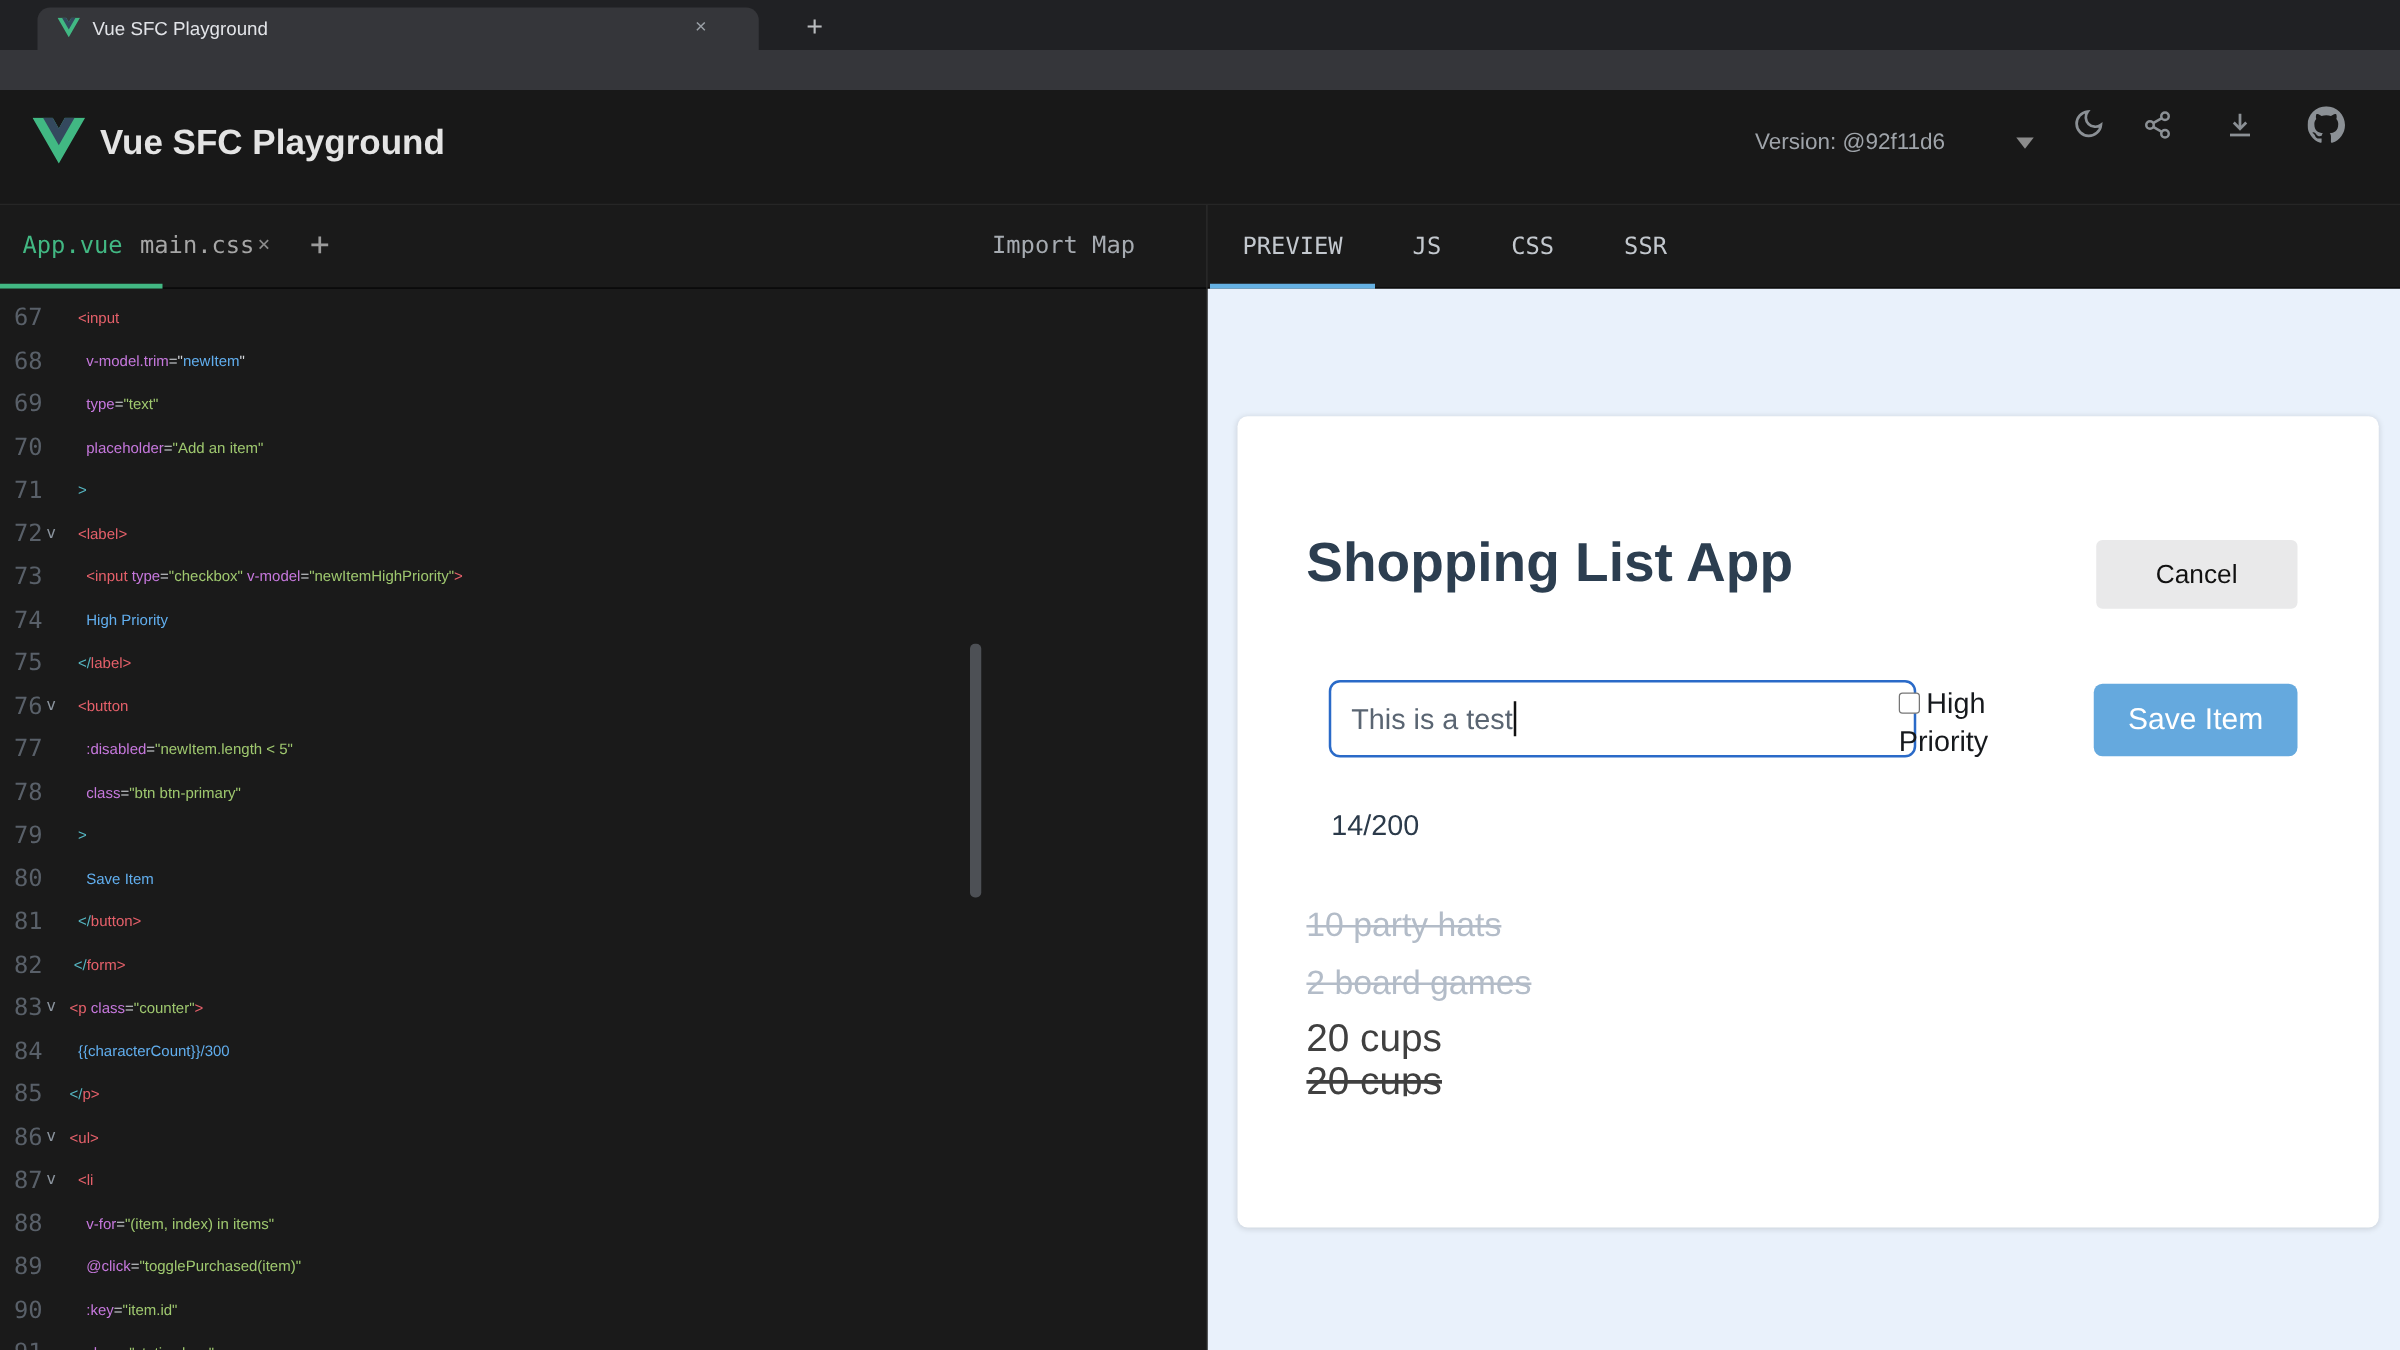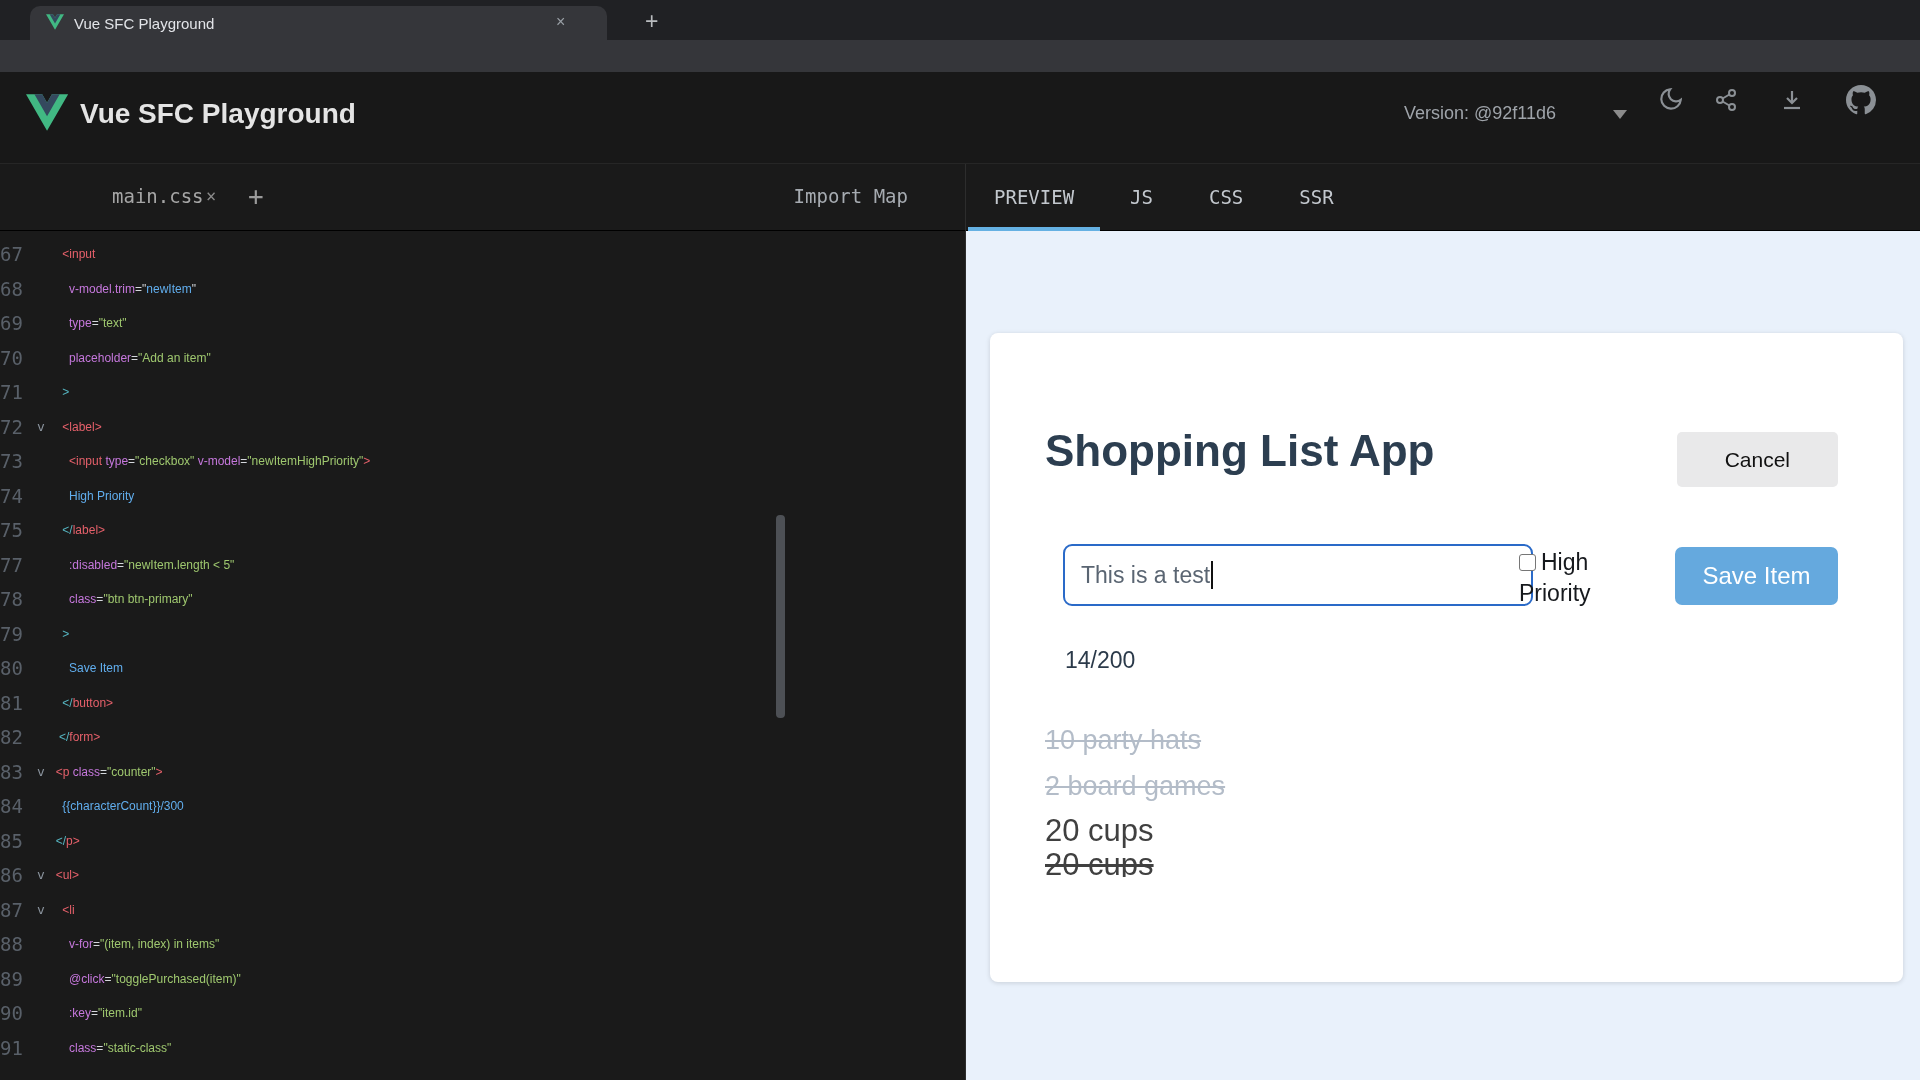--- a/index.html
+++ b/index.html
@@ -58,21 +58,21 @@
   #outtabs { left:966px; top:164px; width:954px; height:67px; display:flex; align-items:center; }
   .outtab { position:relative; height:67px; line-height:67px; padding:0 28px;
     font-size:19px; color:#c3c8ce; font-family:"DejaVu Sans Mono", monospace; }
   .outtab.active::after { content:""; position:absolute; left:2px; right:2px; bottom:0;
     height:4px; background:#65b1e3; }
 
   
   #editor { left:0; top:231px; width:966px; height:849px; background:#1a1a1a;
     overflow:hidden; padding-top:6px; }
   .cl { height:34.5px; line-height:34.5px; white-space:nowrap; }
-  .ln { display:inline-block; width:34px; text-align:left; color:#596069;
+  .ln { display:inline-block; width:34px; text-align:right; color:#596069;
     font-family:"DejaVu Sans Mono", monospace; font-size:19px; vertical-align:top; }
   .fold { display:inline-block; width:15px; padding-left:3px; color:#8b949e;
     font-family:"DejaVu Sans Mono", monospace; font-size:13px; vertical-align:top; }
   .ct { display:inline-block; white-space:pre; font-family:Liberation Sans, sans-serif;
     font-size:12px; color:#d5d8dd; vertical-align:top; }
   .tk-r { color:#e5606a; } .tk-p { color:#c678dd; } .tk-g { color:#9fc86f; }
   .tk-c { color:#56b6c2; } .tk-b { color:#61aeee; } .tk-w { color:#d5d8dd; }
   #edscroll { left:776px; top:515px; width:9px; height:203px; background:#4d5055; border-radius:4px; }
 
   
@@ -186,20 +186,24 @@
         </svg>
     </span>
     <span class="abs" style="left:1846px;top:13px">
       <svg width="30" height="30" viewBox="0 0 16 16" fill="#8b9095">
           <path d="M8 0C3.58 0 0 3.58 0 8c0 3.54 2.29 6.53 5.47 7.59.4.07.55-.17.55-.38 0-.19-.01-.82-.01-1.49-2.01.37-2.53-.49-2.69-.94-.09-.23-.48-.94-.82-1.13-.28-.15-.68-.52-.01-.53.63-.01 1.08.58 1.23.82.72 1.21 1.87.87 2.33.66.07-.52.28-.87.51-1.07-1.78-.2-3.64-.89-3.64-3.95 0-.87.31-1.59.82-2.15-.08-.2-.36-1.02.08-2.12 0 0 .67-.21 2.2.82.64-.18 1.32-.27 2-.27s1.36.09 2 .27c1.53-1.04 2.2-.82 2.2-.82.44 1.1.16 1.92.08 2.12.51.56.82 1.27.82 2.15 0 3.07-1.87 3.75-3.65 3.95.29.25.54.73.54 1.48 0 1.07-.01 1.93-.01 2.2 0 .21.15.46.55.38A8.01 8.01 0 0 0 16 8c0-4.42-3.58-8-8-8z"></path>
         </svg>
     </span>
   </div>
 
   <div id="tabbar" class="abs">
+    <div id="filetab-app" class="abs">
+      <span class="lbl mono">App.vue</span>
+      <span class="under"></span>
+    </div>
     <div id="filetab-main" class="abs">
       <span class="lbl mono">main.css</span>
     </div>
     <span id="filetab-close" class="abs mono">×</span>
     <span id="addtab" class="abs mono">+</span>
     <span id="importmap" class="abs mono">Import Map</span>
   </div>
   <div id="outtabs" class="abs">
       <div class="outtab active">PREVIEW</div>
       <div class="outtab">JS</div>
@@ -212,20 +216,21 @@
     <div>
         <div class="cl"><span class="ln">67</span><span class="fold"></span><span class="ct"><span>    </span><span class="tk-r">&lt;input</span></span></div>
         <div class="cl"><span class="ln">68</span><span class="fold"></span><span class="ct"><span>      </span><span class="tk-p">v-model.trim</span><span class="tk-w">=</span><span class="tk-w">"</span><span class="tk-b">newItem</span><span class="tk-w">"</span></span></div>
         <div class="cl"><span class="ln">69</span><span class="fold"></span><span class="ct"><span>      </span><span class="tk-p">type</span><span class="tk-w">=</span><span class="tk-g">"text"</span></span></div>
         <div class="cl"><span class="ln">70</span><span class="fold"></span><span class="ct"><span>      </span><span class="tk-p">placeholder</span><span class="tk-w">=</span><span class="tk-g">"Add an item"</span></span></div>
         <div class="cl"><span class="ln">71</span><span class="fold"></span><span class="ct"><span>    </span><span class="tk-c">&gt;</span></span></div>
         <div class="cl"><span class="ln">72</span><span class="fold">v</span><span class="ct"><span>    </span><span class="tk-r">&lt;label&gt;</span></span></div>
         <div class="cl"><span class="ln">73</span><span class="fold"></span><span class="ct"><span>      </span><span class="tk-r">&lt;input </span><span class="tk-p">type</span><span class="tk-w">=</span><span class="tk-g">"checkbox"</span><span> </span><span class="tk-p">v-model</span><span class="tk-w">=</span><span class="tk-g">"newItemHighPriority"</span><span class="tk-r">&gt;</span></span></div>
         <div class="cl"><span class="ln">74</span><span class="fold"></span><span class="ct"><span>      </span><span class="tk-b">High Priority</span></span></div>
         <div class="cl"><span class="ln">75</span><span class="fold"></span><span class="ct"><span>    </span><span class="tk-c">&lt;/</span><span class="tk-r">label&gt;</span></span></div>
+        <div class="cl"><span class="ln">76</span><span class="fold">v</span><span class="ct"><span>    </span><span class="tk-r">&lt;button</span></span></div>
         <div class="cl"><span class="ln">77</span><span class="fold"></span><span class="ct"><span>      </span><span class="tk-p">:disabled</span><span class="tk-w">=</span><span class="tk-g">"newItem.length &lt; 5"</span></span></div>
         <div class="cl"><span class="ln">78</span><span class="fold"></span><span class="ct"><span>      </span><span class="tk-p">class</span><span class="tk-w">=</span><span class="tk-g">"btn btn-primary"</span></span></div>
         <div class="cl"><span class="ln">79</span><span class="fold"></span><span class="ct"><span>    </span><span class="tk-c">&gt;</span></span></div>
         <div class="cl"><span class="ln">80</span><span class="fold"></span><span class="ct"><span>      </span><span class="tk-b">Save Item</span></span></div>
         <div class="cl"><span class="ln">81</span><span class="fold"></span><span class="ct"><span>    </span><span class="tk-c">&lt;/</span><span class="tk-r">button&gt;</span></span></div>
         <div class="cl"><span class="ln">82</span><span class="fold"></span><span class="ct"><span>   </span><span class="tk-c">&lt;/</span><span class="tk-r">form&gt;</span></span></div>
         <div class="cl"><span class="ln">83</span><span class="fold">v</span><span class="ct"><span>  </span><span class="tk-r">&lt;p </span><span class="tk-p">class</span><span class="tk-w">=</span><span class="tk-g">"counter"</span><span class="tk-r">&gt;</span></span></div>
         <div class="cl"><span class="ln">84</span><span class="fold"></span><span class="ct"><span>    </span><span class="tk-b">{{characterCount}}/300</span></span></div>
         <div class="cl"><span class="ln">85</span><span class="fold"></span><span class="ct"><span>  </span><span class="tk-c">&lt;/</span><span class="tk-r">p&gt;</span></span></div>
         <div class="cl"><span class="ln">86</span><span class="fold">v</span><span class="ct"><span>  </span><span class="tk-r">&lt;ul&gt;</span></span></div>

